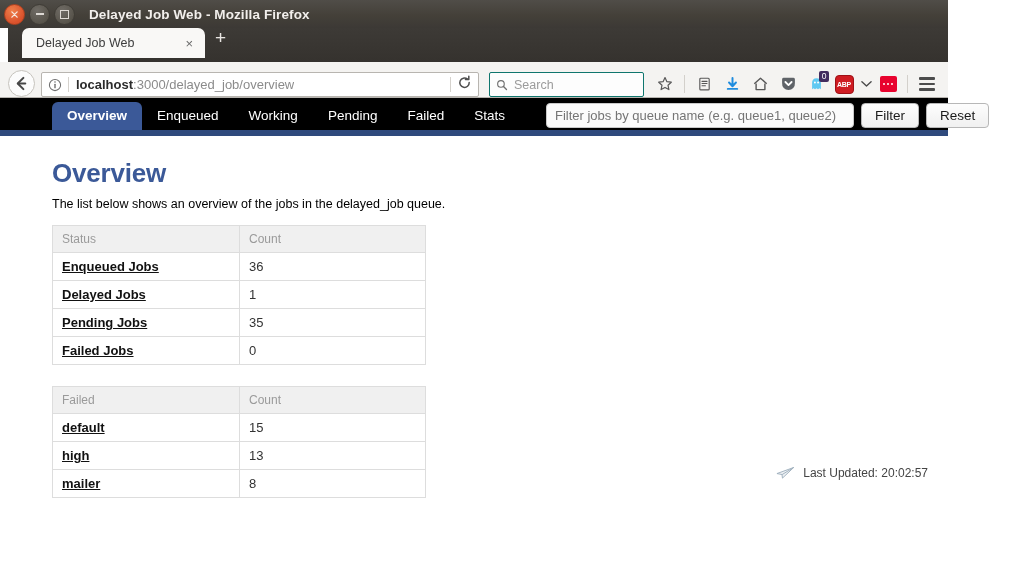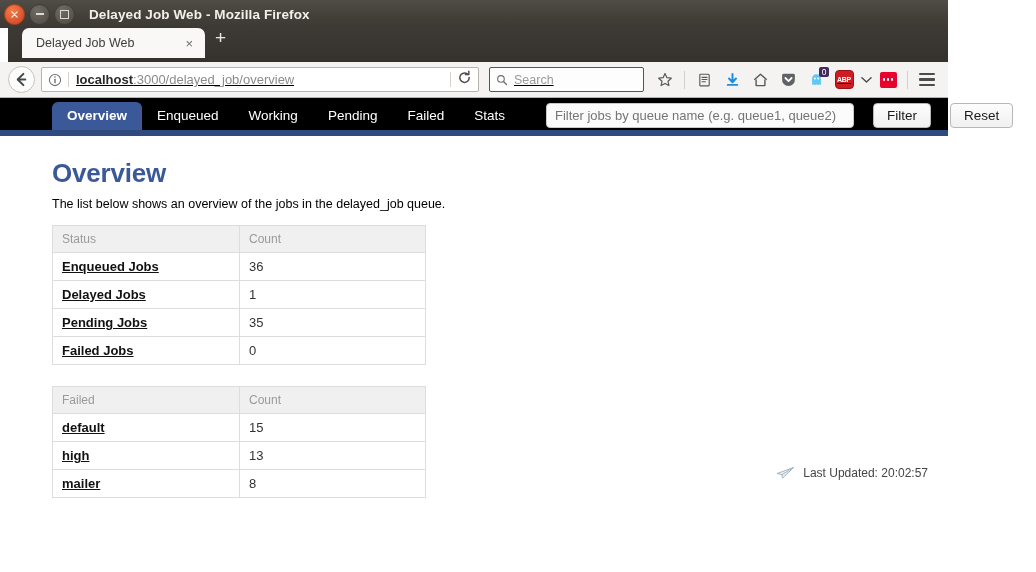--- a/index.html
+++ b/index.html
@@ -58,23 +58,22 @@
   .tab-close { color:#6a6a6a; font-size:13px; padding: 0 6px; line-height: 1; }
   .newtab {
     color: #e8e5e2; font-size: 19px; line-height: 1;
     padding: 0 10px 4px 10px; font-weight: 300;
   }
 
   
   .navbar {
     height: 36px; background: #f4f3f1;
     border-bottom: 1px solid #b6b3ae;
-    display: flex; align-items: center; padding: 0 8px;
+    display: flex; align-items: flex-end; padding: 0 8px;
     box-sizing: border-box;
-    text-decoration: underline;
   }
   .navbtn-back {
     width: 25px; height: 25px; border-radius: 50%;
     border: 1px solid #c6c3bd; background: #fcfcfc;
     display: flex; align-items: center; justify-content: center;
     margin-right: 6px;
   }
   .urlbox {
     flex: 1; height: 25px; background: #ffffff;
     border: 1px solid #b8b5b0; border-radius: 2px;
@@ -137,21 +136,21 @@
   }
   .nav-tab {
     color: #ffffff; font-size: 13.5px;
     padding: 7px 15px 8px 15px;
     line-height: 1;
     border-radius: 6px 6px 0 0;
     white-space: nowrap;
   }
   .nav-tab.active { background: #3b5998; font-weight: bold; }
 
-  .filter-wrap { display:flex; align-items:flex-end; gap:19px; margin-left: 26px; padding-bottom: 2px; }
+  .filter-wrap { display:flex; align-items:flex-end; gap:7px; margin-left: 26px; padding-bottom: 2px; }
   .filter-input {
     width: 308px; height: 25px;
     background: #fbfbfb; border: 1px solid #c9c9c9; border-radius: 4px;
     font-size: 13px; color: #9a9a9a; padding: 0 8px; box-sizing: border-box;
     display: flex; align-items: center; overflow: hidden; white-space: nowrap;
     font-family: "Liberation Sans", sans-serif;
   }
   .abtn {
     height: 25px; padding: 0 13px;
     background: linear-gradient(to bottom, #fdfdfd, #f0f0f0);

